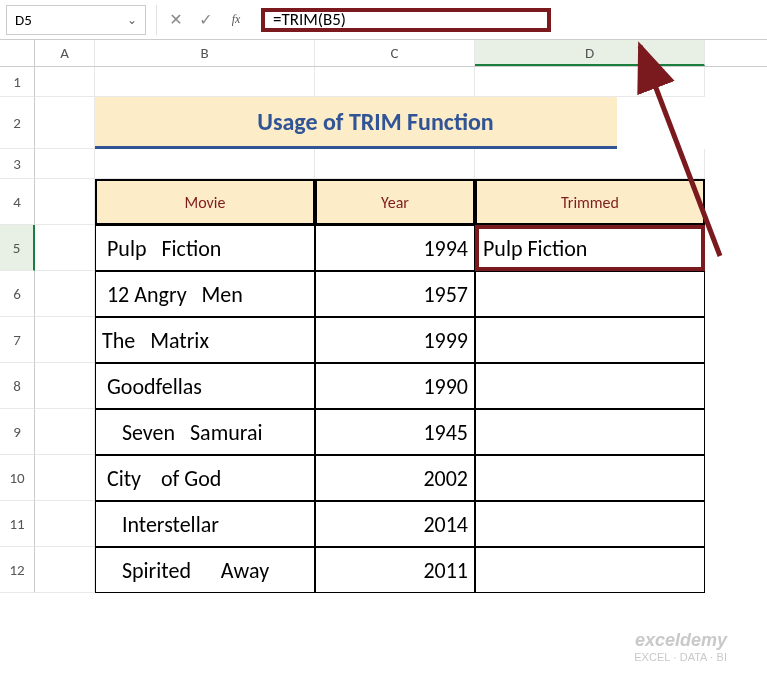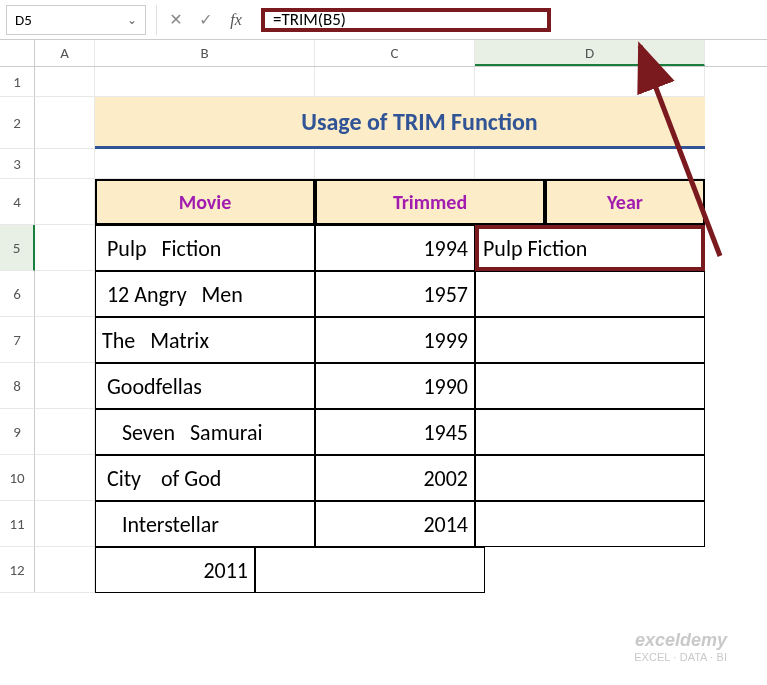--- a/index.html
+++ b/index.html
@@ -53,21 +53,21 @@
       display: flex;
       align-items: center;
       justify-content: center;
       color: #888;
       font-size: 16px;
     }
     
     .fx-label {
       font-style: italic;
       font-family: 'Times New Roman', serif;
-      font-size: 16px;
+      font-size: 12px;
       color: #555;
     }
     
     .formula-input {
       flex: 0 0 290px;
       height: 24px;
       border: 4px solid #7b1a1e;
       margin-left: 10px;
       display: flex;
       align-items: center;
@@ -152,30 +152,30 @@
     .title-cell {
       background: #fdecc8;
       font-weight: bold;
       font-size: 24px;
       color: #305496;
       justify-content: center;
       border: none;
     }
     
     .title-cell-main {
-      width: 610px;
+      width: 522px;
       border-bottom: 3px solid #305496;
       padding-left: 45px;
     }
     
     .header-cell {
       background: #fdecc8;
-      font-weight: bold;
-      font-size: 20px;
-      color: #a21caf;
+      font-weight: normal;
+      font-size: 16px;
+      color: #7f1d1d;
       justify-content: center;
       border: 2px solid #000;
     }
     
     .data-cell {
       border: 1px solid #000;
       background: #fff;
       color: #000;
     }
     
@@ -261,22 +261,22 @@
     <div class="cell col-A"></div>
     <div class="cell col-B"></div>
     <div class="cell col-C"></div>
     <div class="cell col-D"></div>
   </div>
 
   <div class="grid-row row-4">
     <div class="row-header">4</div>
     <div class="cell col-A"></div>
     <div class="cell header-cell col-B">Movie</div>
+    <div class="cell header-cell col-C">Year</div>
     <div class="cell header-cell col-D">Trimmed</div>
-    <div class="cell header-cell col-C">Year</div>
   </div>
 
   <div class="grid-row row-data">
     <div class="row-header selected">5</div>
     <div class="cell col-A"></div>
     <div class="cell data-cell col-B" style="white-space:pre"> Pulp   Fiction</div>
     <div class="cell data-cell year-cell col-C">1994</div>
     <div class="cell trimmed-cell col-D highlight-trimmed">Pulp Fiction</div>
   </div>
   <div class="grid-row row-data">
@@ -317,20 +317,21 @@
   <div class="grid-row row-data">
     <div class="row-header">11</div>
     <div class="cell col-A"></div>
     <div class="cell data-cell col-B" style="white-space:pre">    Interstellar</div>
     <div class="cell data-cell year-cell col-C">2014</div>
     <div class="cell trimmed-cell col-D"></div>
   </div>
   <div class="grid-row row-data">
     <div class="row-header">12</div>
     <div class="cell col-A"></div>
+    <div class="cell data-cell col-B" style="white-space:pre">    Spirited      Away</div>
     <div class="cell data-cell year-cell col-C">2011</div>
     <div class="cell trimmed-cell col-D"></div>
   </div>
 </div>
 
 <svg class="arrow-line" style="position:absolute;top:36px;left:630px;" width="120" height="230">
   <defs>
     <marker id="arrowhead" markerWidth="10" markerHeight="8" refX="9" refY="4" orient="auto">
       <polygon points="0 0, 10 4, 0 8" fill="#7b1a1e"></polygon>
     </marker>

